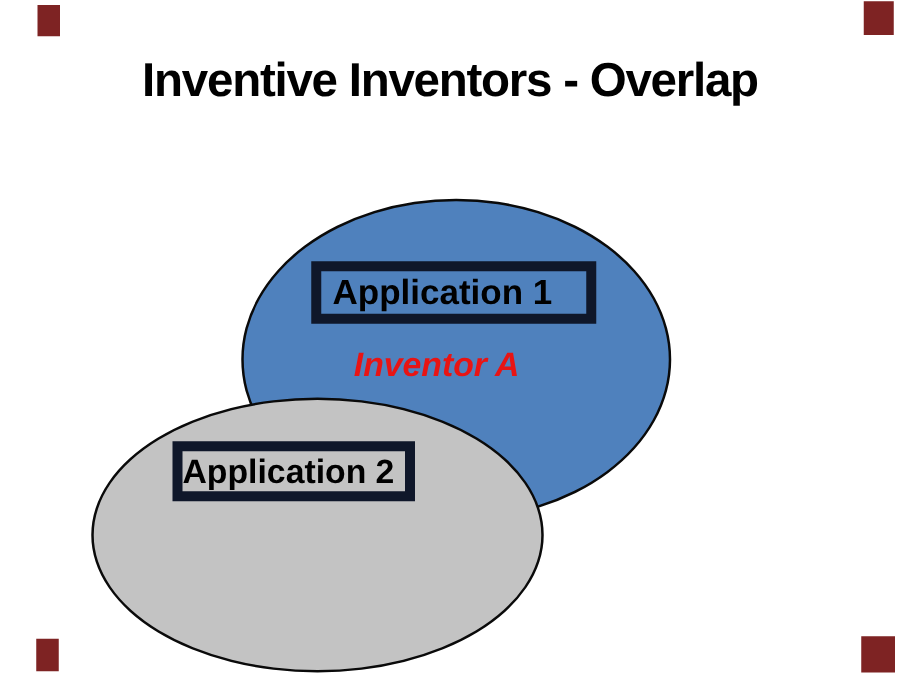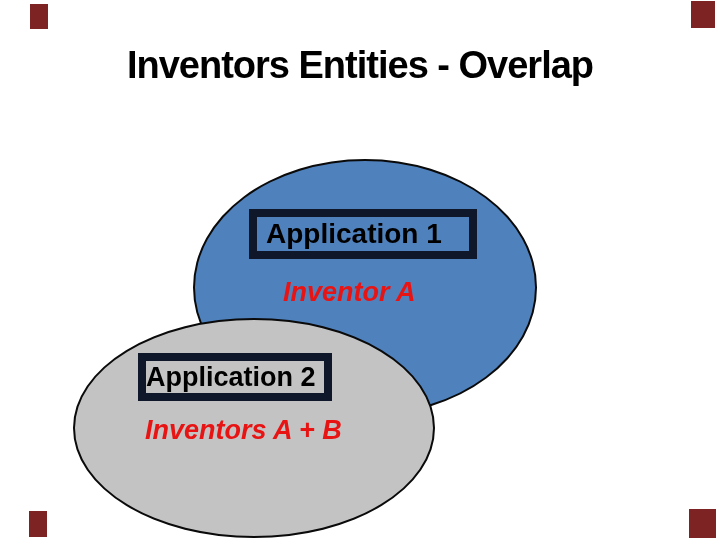--- a/index.html
+++ b/index.html
@@ -103,36 +103,35 @@
   .marker-tl { left: 30px;  top: 4px;    width: 18px; height: 25px; }
   .marker-tr { left: 691px; top: 1px;    width: 24px; height: 27px; }
   .marker-bl { left: 29px;  top: 511px;  width: 18px; height: 26px; }
   .marker-br { left: 689px; top: 509px;  width: 27px; height: 29px; }
 </style>
 </head>
 <body>
 
 <div class="slide">
 
-  <div class="slide-title">Inventors Entities - Overlap</div>
+  <div class="slide-title">Inventive Inventors - Overlap</div>
 
   <div class="ellipse ellipse-blue"></div>
 
   <div class="ellipse ellipse-gray"></div>
 
   <div class="label-box box-app1">
     <span>Application 1</span>
   </div>
 
   <div class="inventor-text inventor-a">Inventor A</div>
 
   <div class="label-box box-app2">
     <span>Application 2</span>
   </div>
 
-  <div class="inventor-text inventors-ab">Inventors A + B</div>
 
   <div class="corner-marker marker-tl"></div>
   <div class="corner-marker marker-tr"></div>
   <div class="corner-marker marker-bl"></div>
   <div class="corner-marker marker-br"></div>
 
 </div>
 
 </body></html>

